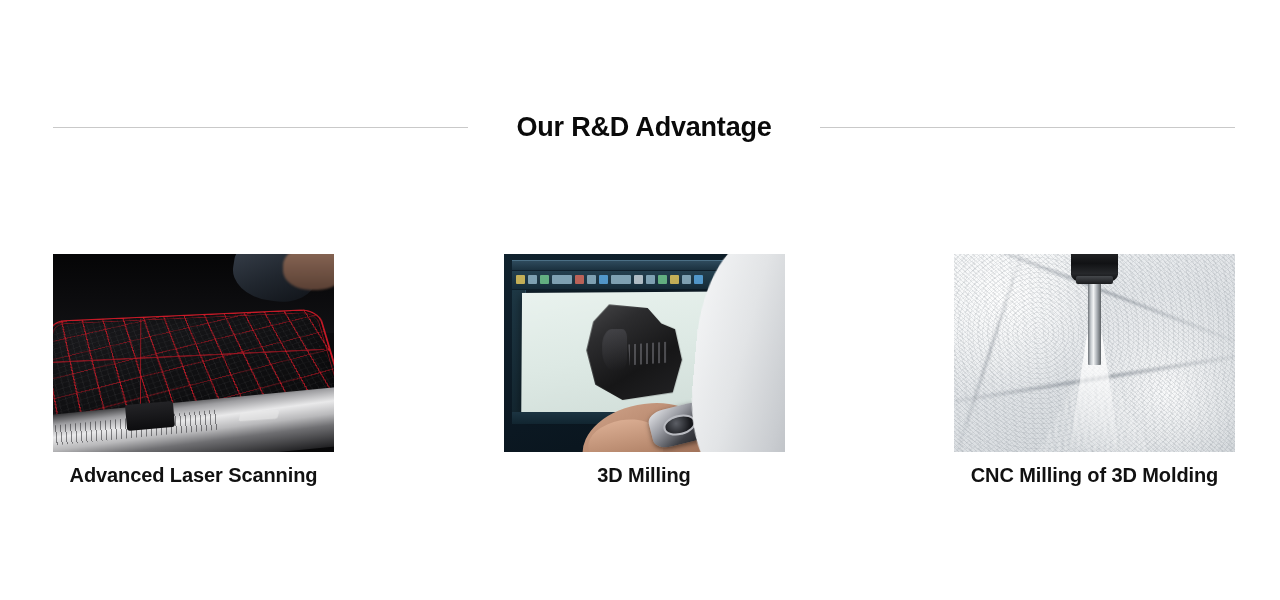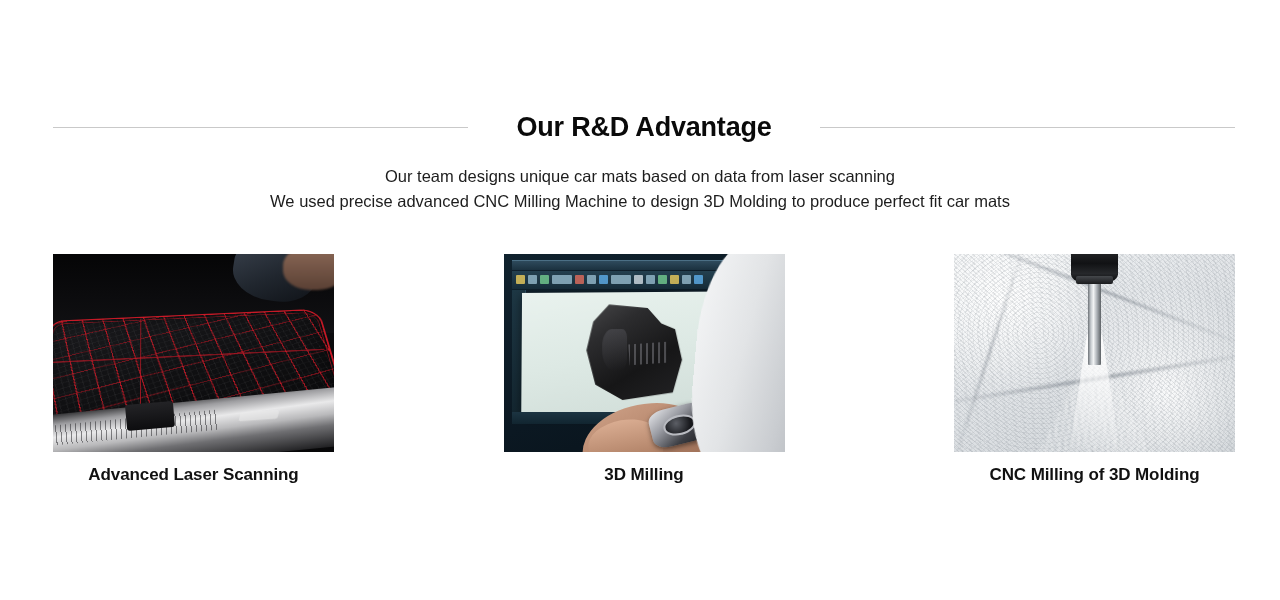--- a/index.html
+++ b/index.html
@@ -80,21 +80,21 @@
   .thumb {
     position: relative;
     width: 281px;
     height: 198px;
     overflow: hidden;
     background: #101010;
   }
   .caption {
     margin-top: 13px;
     text-align: center;
-    font-size: 17px;
+    font-size: 20px;
     font-weight: 700;
     color: #111111;
     letter-spacing: -0.1px;
     line-height: 20px;
   }
 
   
   .t1 { background: linear-gradient(165deg,#0c0c0e 0%,#151518 30%,#0a0a0c 62%,#070708 100%); }
   .t1 .trunk-top {
     position: absolute; left: 0; top: 0; width: 100%; height: 40%;
@@ -424,24 +424,20 @@
 <body>
 
 <div class="page">
 
   <div class="title-row">
     <div class="rule"></div>
     <h1 class="section-title">Our R&amp;D Advantage</h1>
     <div class="rule"></div>
   </div>
 
-  <div class="subtitle-block">
-    <div class="subtitle-line">Our team designs unique car mats based on data from laser scanning</div>
-    <div class="subtitle-line">We used precise advanced CNC Milling Machine to design 3D Molding to produce perfect fit car mats</div>
-  </div>
 
   <div class="cards">
 
     <div class="card">
       <div class="thumb t1">
         <div class="trunk-top"></div>
         <div class="scanner"></div>
         <div class="hand"></div>
         <div class="mat">
           <div class="grid"></div>

